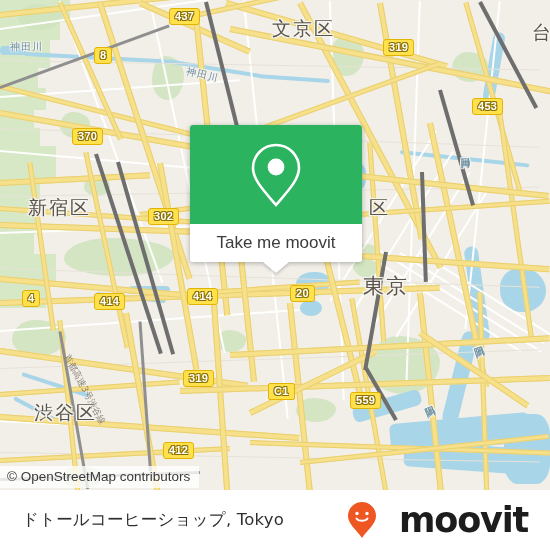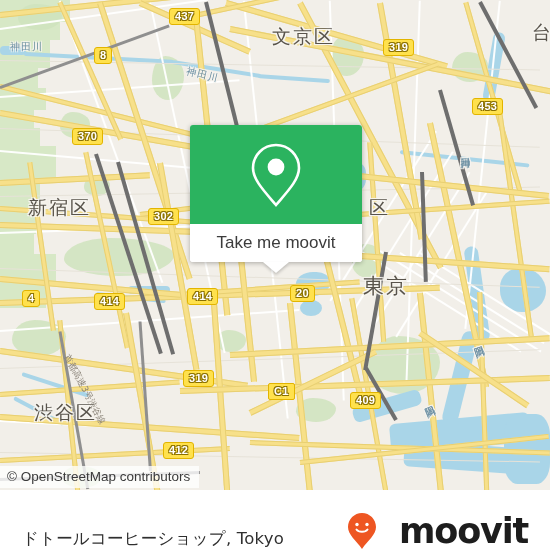--- a/index.html
+++ b/index.html
@@ -136,21 +136,21 @@
     border-right: 13px solid transparent;
     border-top: 11px solid #ffffff;
     filter: drop-shadow(0 2px 1.5px rgba(0,0,0,.20));
   }
 
   
   #footer {
     position: absolute; left: 0; top: 490px;
     width: 550px; height: 60px;
     background: #ffffff;
-    display: flex; align-items: flex-end; justify-content: space-between;
+    display: flex; align-items: center; justify-content: space-between;
     padding: 0 22px 0 22px;
   }
   #footer-title {
     color: #2f2f2f; font-size: 16.5px;
     font-family: "DejaVu Sans", "Liberation Sans", sans-serif;
     white-space: nowrap;
     letter-spacing: .2px;
   }
   #brand {
     display: flex; align-items: center; gap: 22px;
@@ -305,21 +305,21 @@
     <div class="r-rail dark" style="left:118px; top:160px; width:200px; transform:rotate(74deg);"></div>
     <div class="r-rail dark" style="left:480px; top:0px;   width:120px; transform:rotate(62deg);"></div>
     <div class="r-rail dark" style="left:440px; top:88px;  width:120px; transform:rotate(74deg);"></div>
     <div class="r-rail dark" style="left:422px; top:170px; width:110px; transform:rotate(88deg);"></div>
     <div class="r-rail dark" style="left:386px; top:250px; width:120px; transform:rotate(100deg);"></div>
     <div class="r-rail dark" style="left:366px; top:366px; width:60px;  transform:rotate(60deg);"></div>
     <div class="r-rail" style="left:60px;  top:330px; width:160px; transform:rotate(80deg);"></div>
     <div class="r-rail" style="left:140px; top:320px; width:150px; transform:rotate(86deg);"></div>
     <div class="r-rail" style="left:0px;   top:478px; width:200px; transform:rotate(-2deg);"></div>
 
-    <div class="place ward" style="left:272px; top:16px;margin-top:8px;">文京区</div>
+    <div class="place ward" style="left:272px; top:16px;">文京区</div>
     <div class="place ward" style="left:532px; top:20px;">台</div>
     <div class="place ward" style="left:28px;  top:195px;">新宿区</div>
     <div class="place ward" style="left:369px; top:195px;">区</div>
     <div class="place city" style="left:363px; top:272px;">東京</div>
     <div class="place ward" style="left:0px;   top:400px;margin-left:34px;">渋谷区</div>
 
     <div class="rivername" style="left:10px;  top:40px;">神田川</div>
     <div class="rivername vert" style="left:458px; top:150px;">神田川</div>
     <div class="rivername" style="left:186px; top:68px; transform:rotate(14deg);">神田川</div>
     <div class="rivername vert" style="left:468px; top:340px; transform:rotate(-18deg);">隅田川</div>
@@ -332,21 +332,21 @@
     <div class="shield" style="left:383px; top:39px;">319</div>
     <div class="shield" style="left:472px; top:98px;">453</div>
     <div class="shield" style="left:72px;  top:128px;">370</div>
     <div class="shield" style="left:148px; top:208px;">302</div>
     <div class="shield" style="left:22px;  top:290px;">4</div>
     <div class="shield" style="left:94px;  top:293px;">414</div>
     <div class="shield" style="left:187px; top:288px;">414</div>
     <div class="shield" style="left:290px; top:285px;">20</div>
     <div class="shield" style="left:183px; top:370px;">319</div>
     <div class="shield sq" style="left:268px; top:383px;">C1</div>
-    <div class="shield" style="left:350px; top:392px;">409</div>
+    <div class="shield" style="left:350px; top:392px;">559</div>
     <div class="shield" style="left:163px; top:442px;">412</div>
 
     <div id="popup-card">
       <div id="popup-green">
         <svg width="56" height="66" viewBox="0 0 56 66">
           <path d="M28 3 C15.3 3 5 13.3 5 26 C5 38 17 50 28 63 C39 50 51 38 51 26 C51 13.3 40.7 3 28 3 Z" fill="none" stroke="#ffffff" stroke-width="2.6"></path>
           <circle cx="28" cy="25" r="8.4" fill="#ffffff"></circle>
         </svg>
       </div>
       <div id="popup-label">Take me moovit</div>

